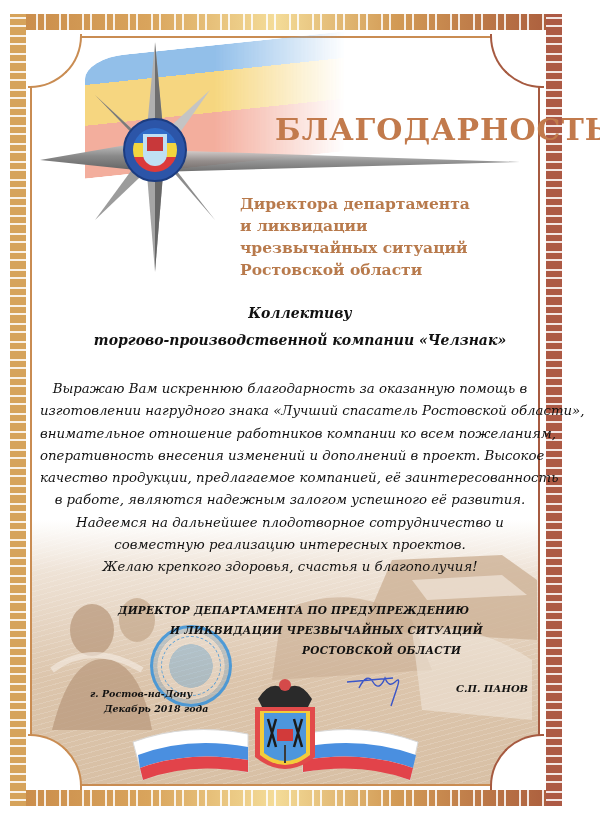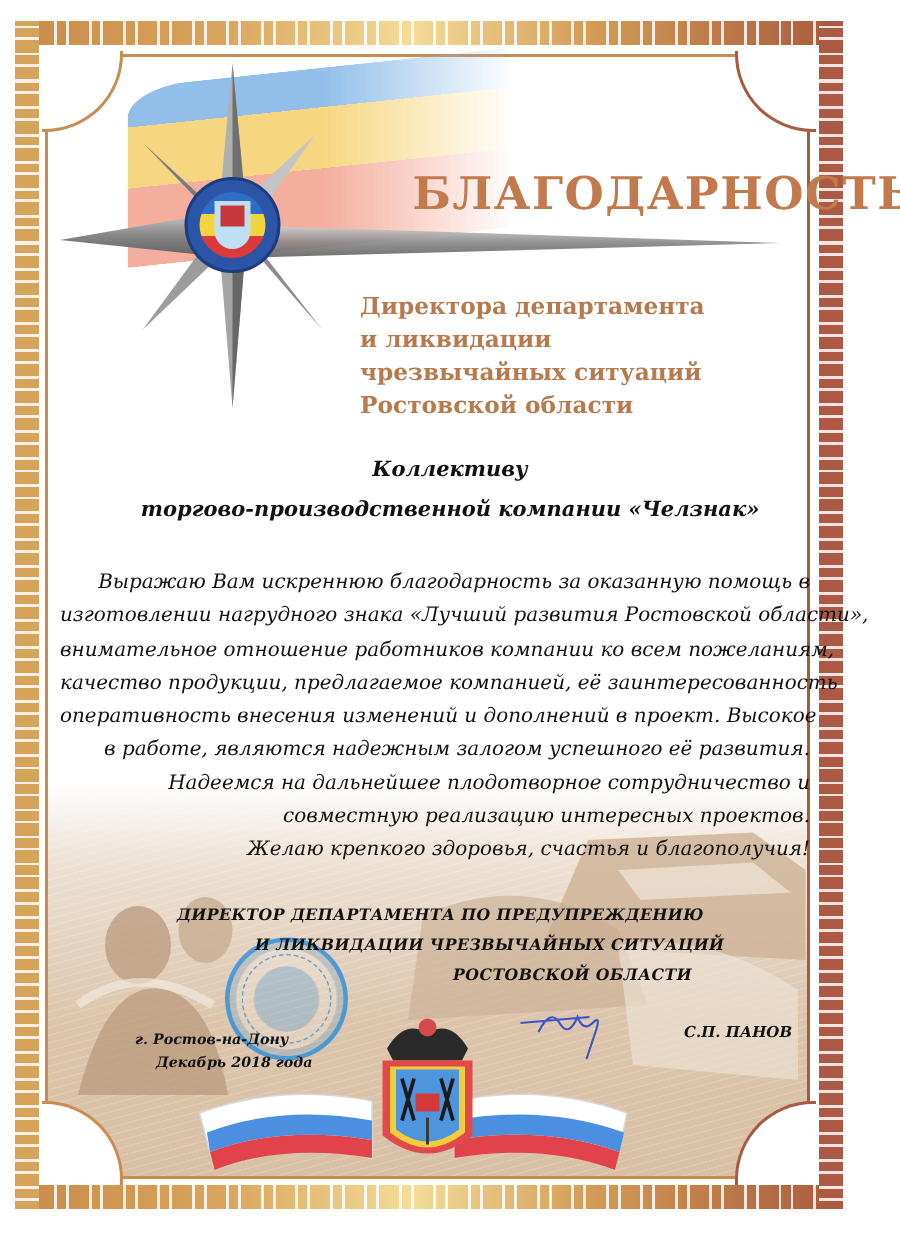--- a/index.html
+++ b/index.html
@@ -89,21 +89,21 @@
     color: #b87a4c; line-height: 22px; font-family: "DejaVu Serif", serif;
   }
   .subtitle div { white-space: nowrap; }
 
   .recipient {
     position: absolute; left: 40px; width: 520px; text-align: center;
     font-family: "DejaVu Serif", serif; font-style: italic; font-weight: bold; color: #111; font-size: 14px;
   }
 
   .body-text {
-    position: absolute; left: 40px; top: 378px; width: 500px; text-align: right;
+    position: absolute; left: 40px; top: 378px; width: 500px; text-align: center;
     font-family: "DejaVu Serif", serif; font-style: italic; font-size: 13.3px; line-height: 22.3px; color: #111;
   }
   .body-text div { white-space: nowrap; }
 
   .sign-title {
     position: absolute; font-family: "DejaVu Serif", serif; font-style: italic; font-weight: bold;
     font-size: 10.5px; color: #111; letter-spacing: 0.3px; white-space: nowrap;
   }
 
   .place-date {
@@ -205,24 +205,24 @@
   <div>и ликвидации</div>
   <div>чрезвычайных ситуаций</div>
   <div>Ростовской области</div>
 </div>
 
 <div class="recipient" style="top:305px;">Коллективу</div>
 <div class="recipient" style="top:332px;">торгово-производственной компании «Челзнак»</div>
 
 <div class="body-text">
   <div>Выражаю Вам искреннюю благодарность за оказанную помощь в</div>
-  <div>изготовлении нагрудного знака «Лучший развития Ростовской области»,</div>
+  <div>изготовлении нагрудного знака «Лучший спасатель Ростовской области»,</div>
   <div>внимательное отношение работников компании ко всем пожеланиям,</div>
+  <div>оперативность внесения изменений и дополнений в проект. Высокое</div>
   <div>качество продукции, предлагаемое компанией, её заинтересованность</div>
-  <div>оперативность внесения изменений и дополнений в проект. Высокое</div>
   <div>в работе, являются надежным залогом успешного её развития.</div>
   <div>Надеемся на дальнейшее плодотворное сотрудничество и</div>
   <div>совместную реализацию интересных проектов.</div>
   <div>Желаю крепкого здоровья, счастья и благополучия!</div>
 </div>
 
 <div class="seal"></div>
 
 <div class="sign-title" style="left:118px; top:604px;">ДИРЕКТОР ДЕПАРТАМЕНТА ПО ПРЕДУПРЕЖДЕНИЮ</div>
 <div class="sign-title" style="left:170px; top:624px;">И ЛИКВИДАЦИИ ЧРЕЗВЫЧАЙНЫХ СИТУАЦИЙ</div>

